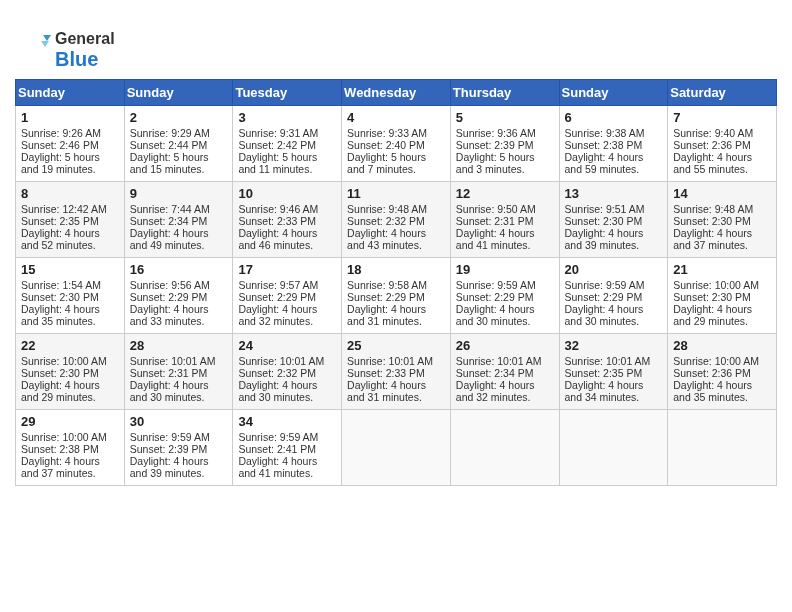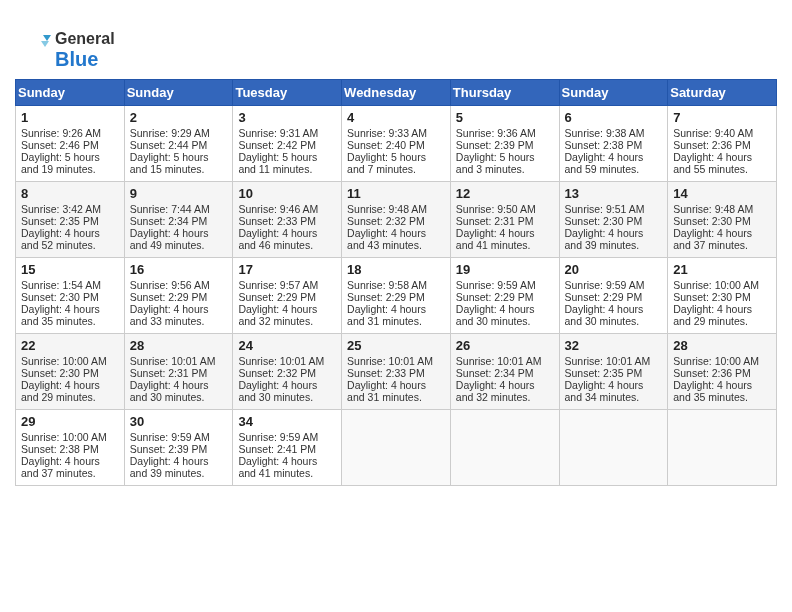--- a/index.html
+++ b/index.html
@@ -152,21 +152,21 @@
           <td>
         <span class="day-number">7</span>
         <span>Sunrise: 9:40 AM</span><br>
         <span>Sunset: 2:36 PM</span><br>
         <span>Daylight: 4 hours and 55 minutes.</span>
       </td>
         </tr>
         <tr>
           <td>
         <span class="day-number">8</span>
-        <span>Sunrise: 3:42 AM</span><br>
+        <span>Sunrise: 12:42 AM</span><br>
         <span>Sunset: 2:35 PM</span><br>
         <span>Daylight: 4 hours and 52 minutes.</span>
       </td>
           <td>
         <span class="day-number">9</span>
         <span>Sunrise: 7:44 AM</span><br>
         <span>Sunset: 2:34 PM</span><br>
         <span>Daylight: 4 hours and 49 minutes.</span>
       </td>
           <td>

